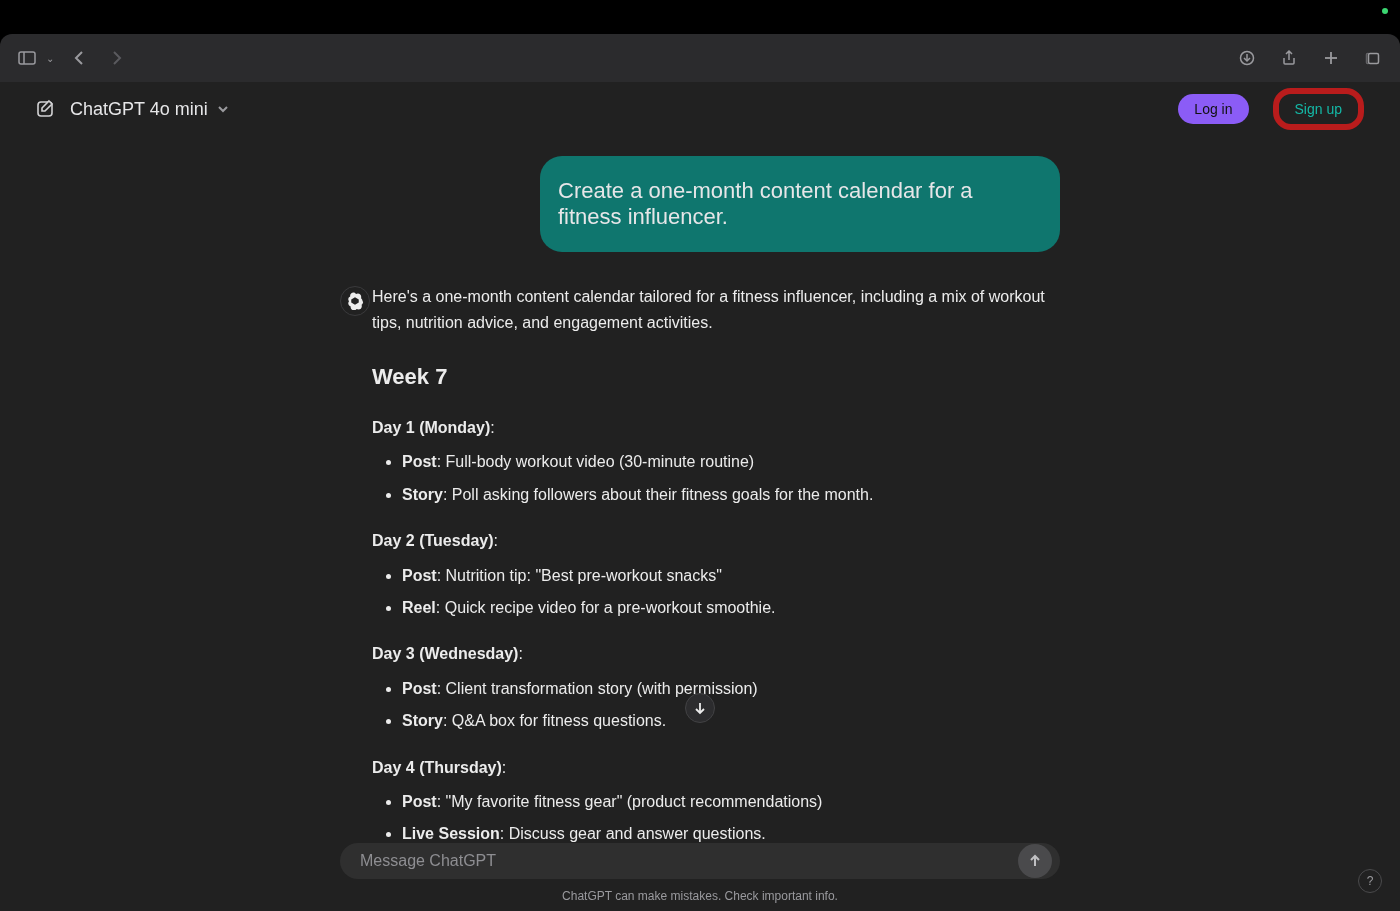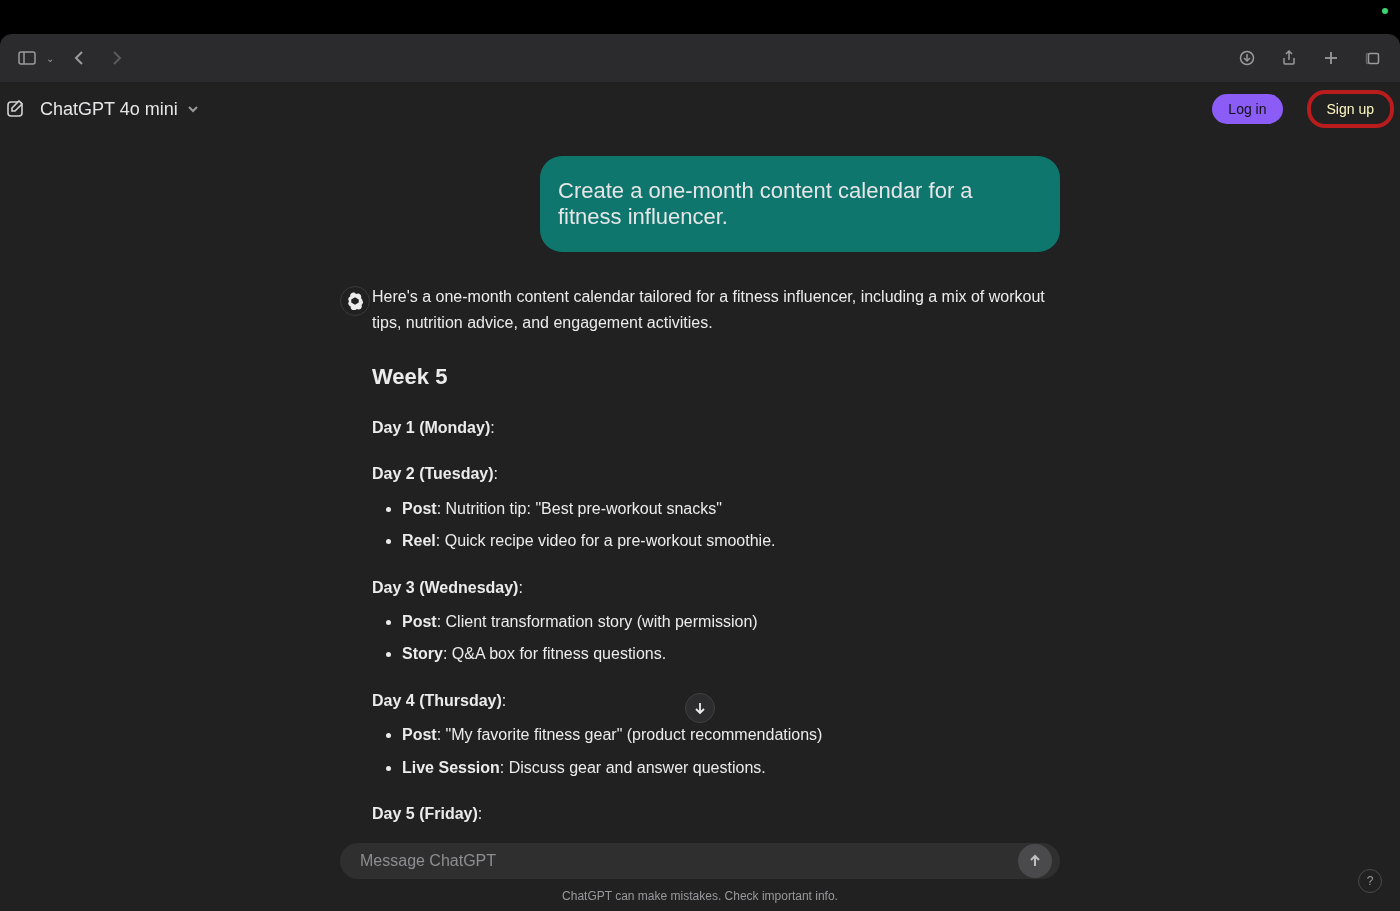--- a/index.html
+++ b/index.html
@@ -82,21 +82,21 @@
     background: #212121;
     height: calc(911px - 34px - 48px);
     position: relative;
     display: flex;
     flex-direction: column;
   }
   .app-header {
     height: 54px;
     display: flex;
     align-items: center;
-    padding: 0 6px;
+    padding: 0 36px;
     gap: 14px;
   }
   .compose-icon { color: #d1d1d3; display:flex; align-items:center; }
   .model-name {
     font-size: 18px;
     color: #e6e6e8;
     font-weight: 500;
     display: flex;
     align-items: center;
     gap: 8px;
@@ -107,22 +107,22 @@
     background: #8b5cf6;
     color: #111;
     border: none;
     padding: 7px 16px;
     border-radius: 18px;
     font-size: 14px;
     font-weight: 500;
   }
   .signup-btn {
     background: transparent;
-    color: #fef9c3;
-    border: 4px solid #b91c1c;
+    color: #14b8a6;
+    border: 6px solid #b91c1c;
     padding: 7px 16px;
     border-radius: 18px;
     font-size: 14px;
     font-weight: 500;
     margin-left: 10px;
   }
 
   .chat-scroll {
     flex: 1;
     overflow: hidden;
@@ -338,22 +338,26 @@
       <div class="user-bubble">Create a one-month content calendar for a fitness influencer.</div>
       <div class="clear"></div>
       <div class="asst-row">
         <div class="asst-avatar">
           <svg viewBox="0 0 24 24" fill="currentColor">
               <path d="M22 12c0-1.5-.8-2.9-2-3.6.2-.6.3-1.3.3-1.9 0-2.5-2-4.5-4.5-4.5-.9 0-1.7.3-2.4.7C12.7 1.3 11.4.5 10 .5 7.5.5 5.5 2.5 5.5 5c0 .3 0 .6.1.9C4 6.5 3 8 3 9.7c0 1 .4 2 1 2.7-.6.8-1 1.7-1 2.7 0 2 1.4 3.7 3.3 4.2 0 .2-.1.5-.1.7 0 2.5 2 4.5 4.5 4.5 1.4 0 2.7-.7 3.5-1.8.7.4 1.5.7 2.4.7 2.5 0 4.5-2 4.5-4.5 0-.6-.1-1.3-.3-1.9 1.2-.7 2-2.1 2-3.6zM12 17l-5-3v-4l5-3 5 3v4l-5 3z"></path>
             </svg>
         </div>
         <div class="asst-body" id="asst-body">
             <p class="intro">Here's a one-month content calendar tailored for a fitness influencer, including a mix of workout tips, nutrition advice, and engagement activities.</p>
-            <h2>Week 5</h2>
+            <h2>Week 7</h2>
             <p class="day-head"><b>Day 1 (Monday)</b>:</p>
+            <ul>
+              <li><b>Post</b>: Full-body workout video (30-minute routine)</li>
+              <li><b>Story</b>: Poll asking followers about their fitness goals for the month.</li>
+            </ul>
             <p class="day-head"><b>Day 2 (Tuesday)</b>:</p>
             <ul>
               <li><b>Post</b>: Nutrition tip: "Best pre-workout snacks"</li>
               <li><b>Reel</b>: Quick recipe video for a pre-workout smoothie.</li>
             </ul>
             <p class="day-head"><b>Day 3 (Wednesday)</b>:</p>
             <ul>
               <li><b>Post</b>: Client transformation story (with permission)</li>
               <li><b>Story</b>: Q&amp;A box for fitness questions.</li>
             </ul>

